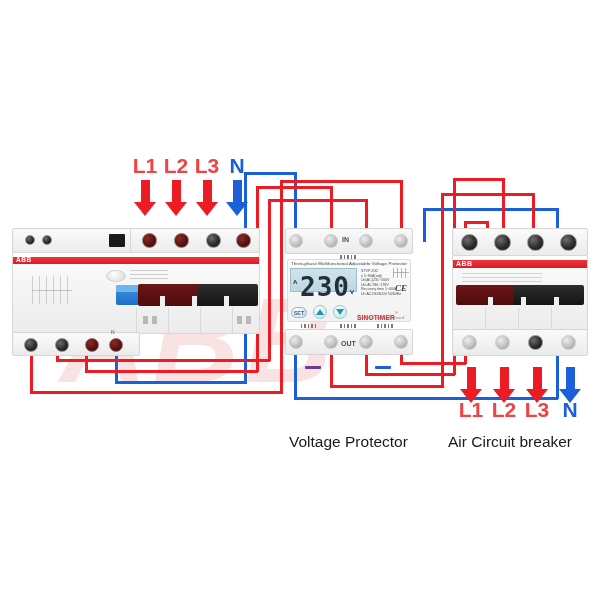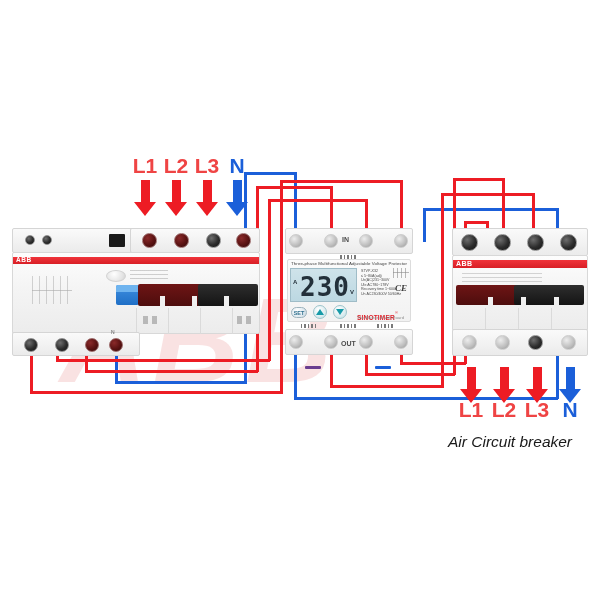--- a/index.html
+++ b/index.html
@@ -357,21 +357,21 @@
     <div class="abs io-label" style="left:57px; top:8px;">IN</div>
     <div class="abs screw slot" style="left:74px; top:6px; width:14px; height:14px;"></div>
     <div class="abs screw slot" style="left:109px; top:6px; width:14px; height:14px;"></div>
 
     <div class="abs vent3" style="left:55px; top:27px; width:16px; height:4px;"></div>
 
     <div class="abs" id="vp-face" style="left:2px; top:31px; width:124px; height:63px;"></div>
 
     <div class="abs" id="vp-title" style="left:6px; top:33px;">Three-phase Multifunctional Adjustable Voltage Protector</div>
 
-    <div class="abs" id="lcd" style="left:5px; top:40px; width:67px; height:34px;">
+    <div class="abs" id="lcd" style="left:5px; top:40px; width:67px; height:24px;">
       <div class="abs lcd-unit" style="left:2px; top:10px;">A</div>
       <div class="abs" id="lcd-value" style="left:8px; top:3px; width:52px; text-align:center;">230</div>
       <div class="abs lcd-unit" style="right:2px; top:20px;">V</div>
     </div>
 
     <div class="abs" style="left:76px; top:41px; width:34px;">
       <div class="spec-line">STVP-X32</div>
       <div class="spec-line">≤ 5~80A(adj)</div>
       <div class="spec-line">Ue(AC)231~300V</div>
       <div class="spec-line">Ule AC780~178V</div>
@@ -464,15 +464,16 @@
       <div class="head"></div>
   </div>
   <div class="abs phase-label ph-red" style="left:514px; top:399px; width:46px;">L3</div>
 
   <div class="abs arrow blue" style="left:559px; top:367px;">
     <div class="shaft"></div>
       <div class="head"></div>
   </div>
   <div class="abs phase-label ph-blue" style="left:547px; top:399px; width:46px;">N</div>
 
-  <div class="abs caption" style="left:448px; top:433px;font-style:italic;">Air Circuit breaker</div>
+  <div class="abs caption" style="left:289px; top:433px;">Voltage Protector</div>
+  <div class="abs caption" style="left:448px; top:433px;">Air Circuit breaker</div>
 
 </div>
 
 </body></html>

